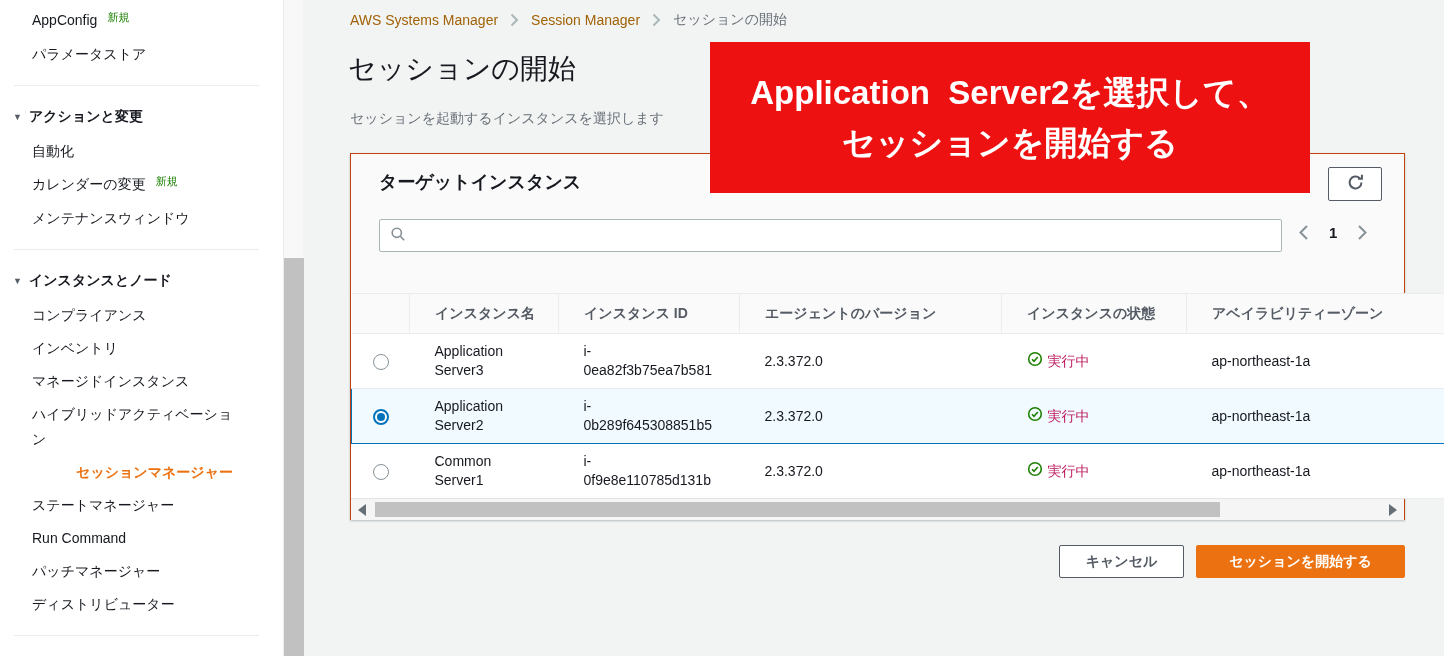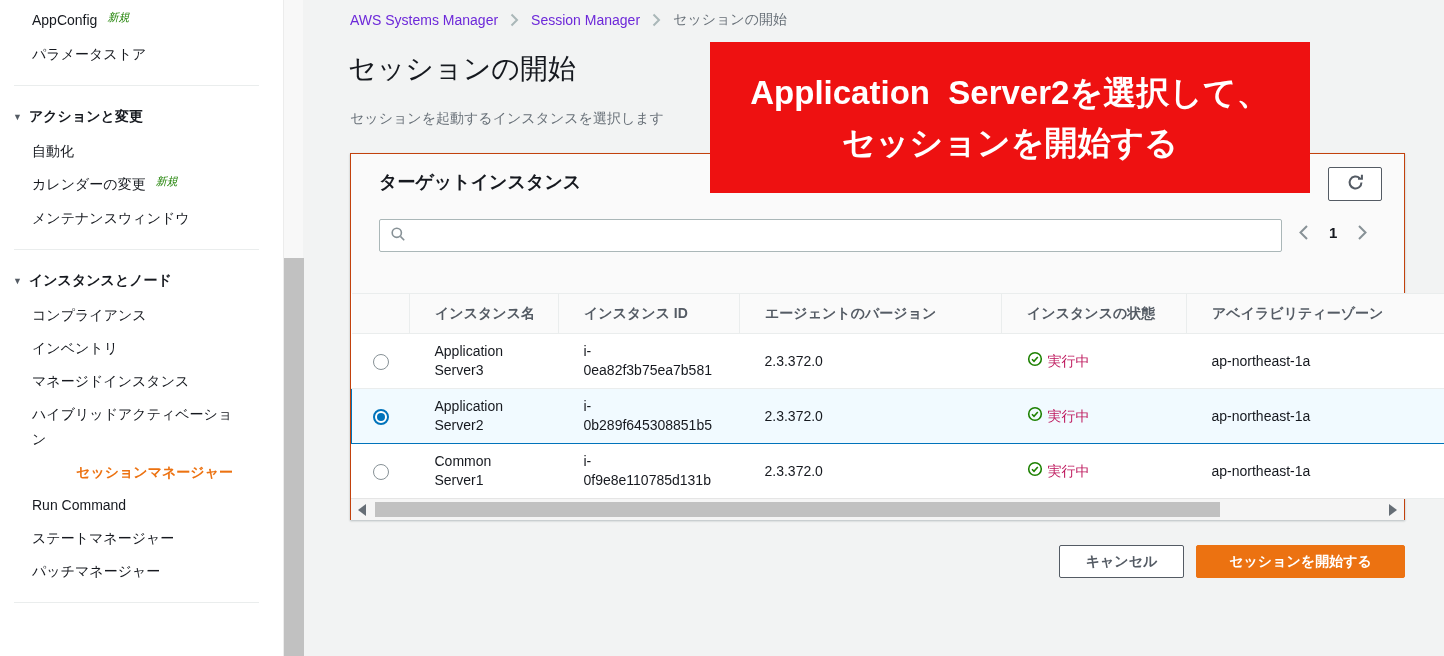--- a/index.html
+++ b/index.html
@@ -14,42 +14,42 @@
 
   
   .sidebar {
     position:absolute; left:0; top:0; width:283px; height:656px;
     background:#ffffff; padding-top:4px;
   }
   .nav-item {
     padding:4px 50px 4px 32px; line-height:25px; color:#16191f; cursor:pointer;
   }
   .nav-item .badge {
-    color:#1d8102; font-size:11px; margin-left:10px; position:relative; top:-4px;font-style:italic;
+    color:#1d8102; font-size:11px; margin-left:10px; position:relative; top:-4px;
   }
   .nav-item.active { color:#ec7211; font-weight:bold;text-align:right; }
   .nav-header {
     padding:4px 24px 4px 13px; line-height:25px; font-weight:bold; color:#16191f;
     cursor:pointer;
   }
   .nav-header .tri { font-size:9px; color:#545b64; margin-right:7px; position:relative; top:-1px; }
   .nav-divider { border-top:1px solid #eaeded; margin:14px 24px 14px 14px; }
 
   
   .side-scroll-track {
     position:absolute; left:283px; top:0; width:20px; height:656px;
     background:#f8f8f8; border-left:1px solid #ececec;
   }
   .side-scroll-thumb {
     position:absolute; left:0; top:258px; width:20px; height:398px; background:#c1c1c1;
   }
 
   
   .breadcrumb { position:absolute; left:350px; top:11px; display:flex; align-items:center; gap:12px; }
-  .crumb-link { color:#6d28d9; cursor:pointer; }
+  .crumb-link { color:#a16207; cursor:pointer; }
   .crumb-current { color:#687078; }
   .crumb-sep svg { display:block; }
 
   .page-title { position:absolute; left:348px; top:50px; font-size:28px; font-weight:400; color:#16191f; }
   .page-subtitle { position:absolute; left:350px; top:110px; font-size:14px; color:#687078; }
 
   
   .annotation {
     position:absolute; left:710px; top:42px; width:600px; height:151px;
     background:#ee1111; z-index:30;
@@ -196,27 +196,30 @@
   <div class="nav-item">
     <span>マネージドインスタンス</span>
   </div>
   <div class="nav-item">
     <span>ハイブリッドアクティベーション</span>
   </div>
   <div class="nav-item active">
     <span>セッションマネージャー</span>
   </div>
   <div class="nav-item">
+    <span>ステートマネージャー</span>
+  </div>
+  <div class="nav-item">
     <span>Run Command</span>
   </div>
   <div class="nav-item">
-    <span>ステートマネージャー</span>
-  </div>
-  <div class="nav-item">
     <span>パッチマネージャー</span>
+  </div>
+  <div class="nav-item">
+    <span>ディストリビューター</span>
   </div>
 
   <div class="nav-divider"></div>
 </div>
 
 <div class="side-scroll-track">
   <div class="side-scroll-thumb"></div>
 </div>
 
 <div class="breadcrumb">

